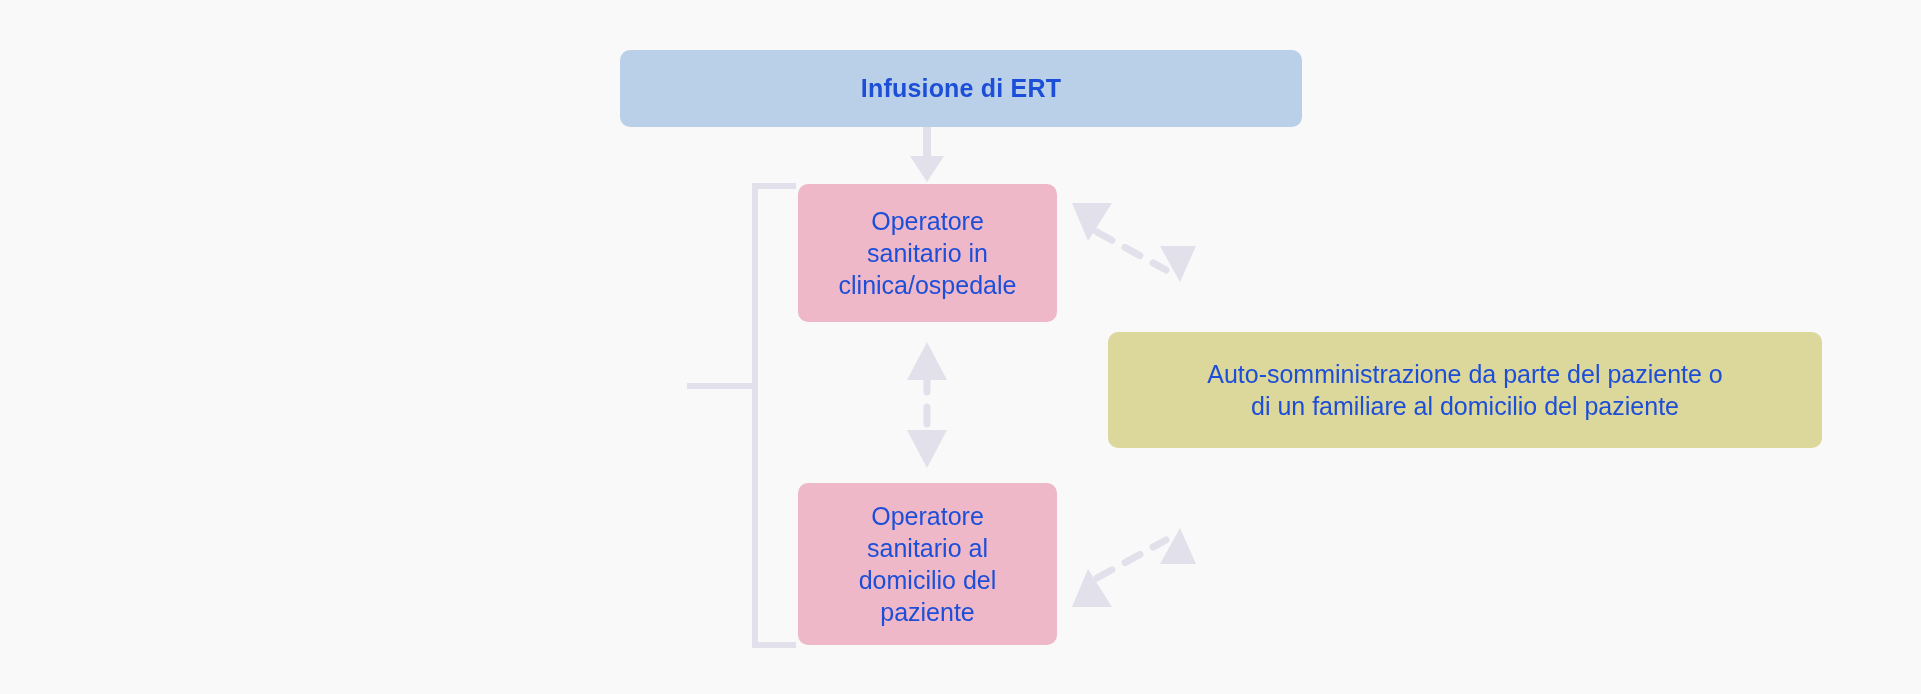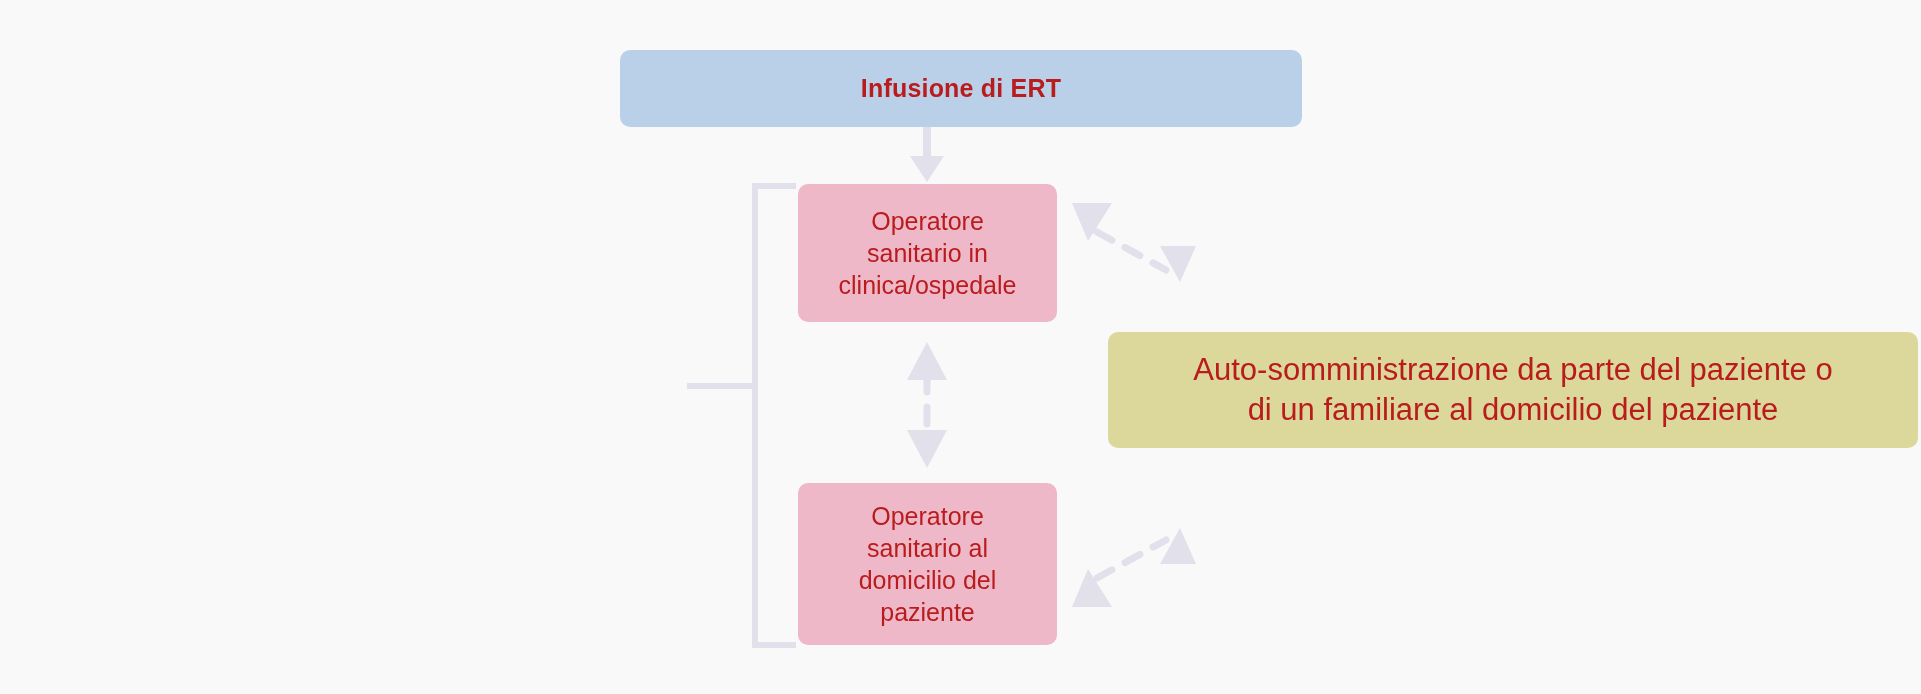--- a/index.html
+++ b/index.html
@@ -20,21 +20,21 @@
     height: 694px;
     background: #f9f9fa;
   }
   .node {
     position: absolute;
     display: flex;
     align-items: center;
     justify-content: center;
     text-align: center;
     border-radius: 10px;
-    color: #b91c1c;
+    color: #1d4ed8;
     box-sizing: border-box;
     padding: 6px 12px;
   }
   .node .label {
     display: block;
     width: 100%;
     white-space: pre-line;
   }
 
   
@@ -77,24 +77,24 @@
     height: 92px;
     background: #d8c1de;
     font-size: 25px;
     line-height: 1.3;
   }
 
   
   #node-self {
     left: 1108px;
     top: 332px;
-    width: 810px;
+    width: 714px;
     height: 116px;
     background: #dcd79a;
-    font-size: 31px;
+    font-size: 25px;
     line-height: 1.3;
     justify-content: flex-end;
   }
 
   
   #connectors {
     position: absolute;
     left: 0;
     top: 0;
     width: 1921px;

